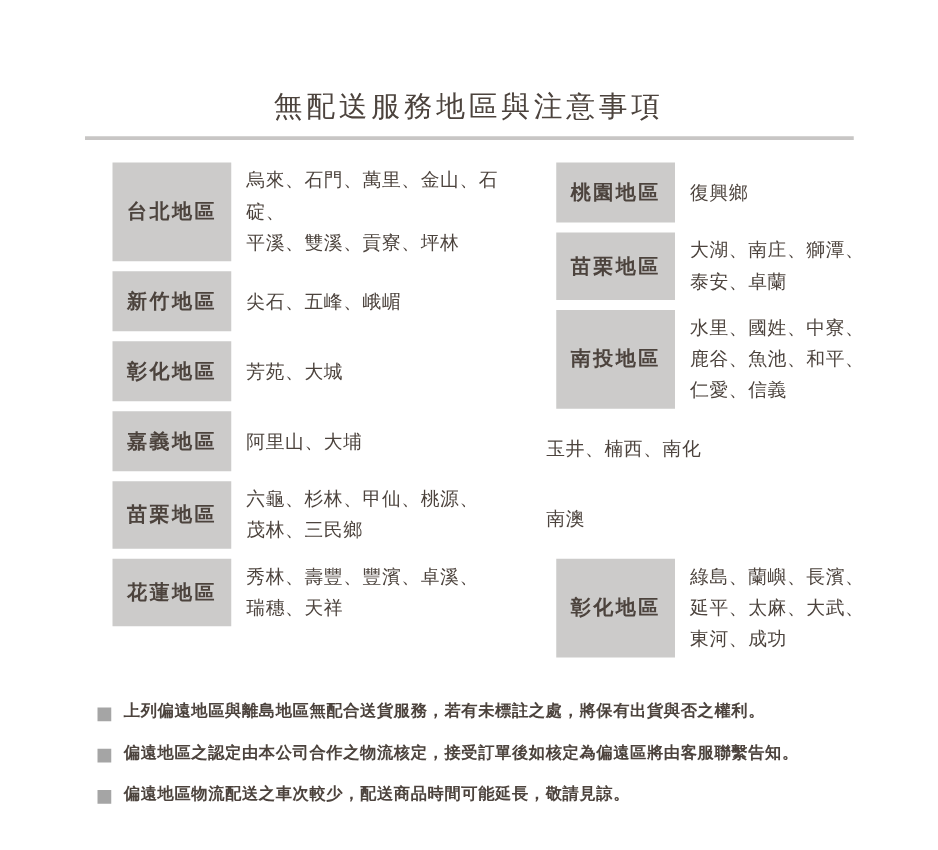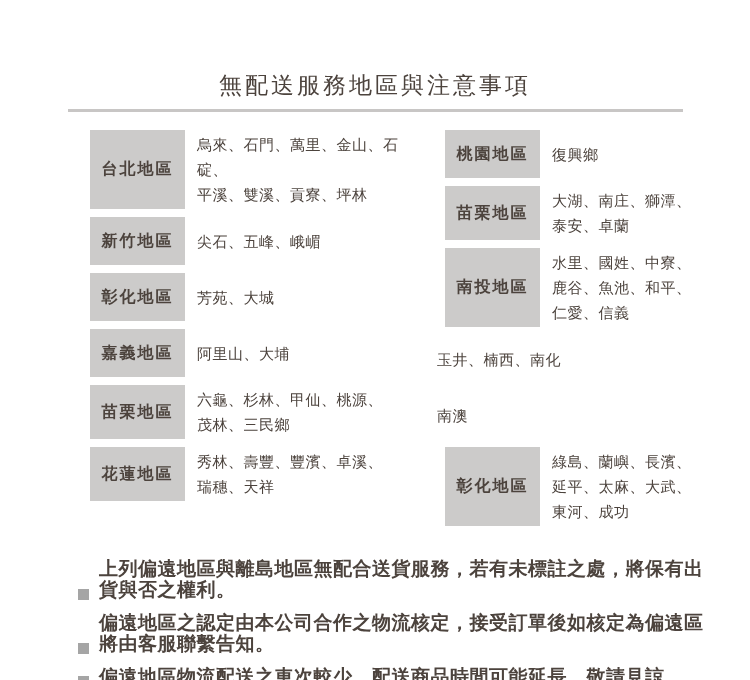--- a/index.html
+++ b/index.html
@@ -79,23 +79,23 @@
     white-space: pre-line;
   }
   .notes {
     position: absolute;
     top: 558px;
     left: 78px;
     right: 40px;
   }
   .note {
     display: flex;
-    align-items: flex-end;
+    align-items: center;
     margin-bottom: 12px;
-    font-size: 19px;
+    font-size: 13px;
     font-weight: bold;
     line-height: 21px;
     letter-spacing: 0.5px;
     color: var(--text);
   }
   .note-bullet {
     flex: 0 0 11px;
     width: 11px;
     height: 11px;
     margin: 5px 10px 0 0;

